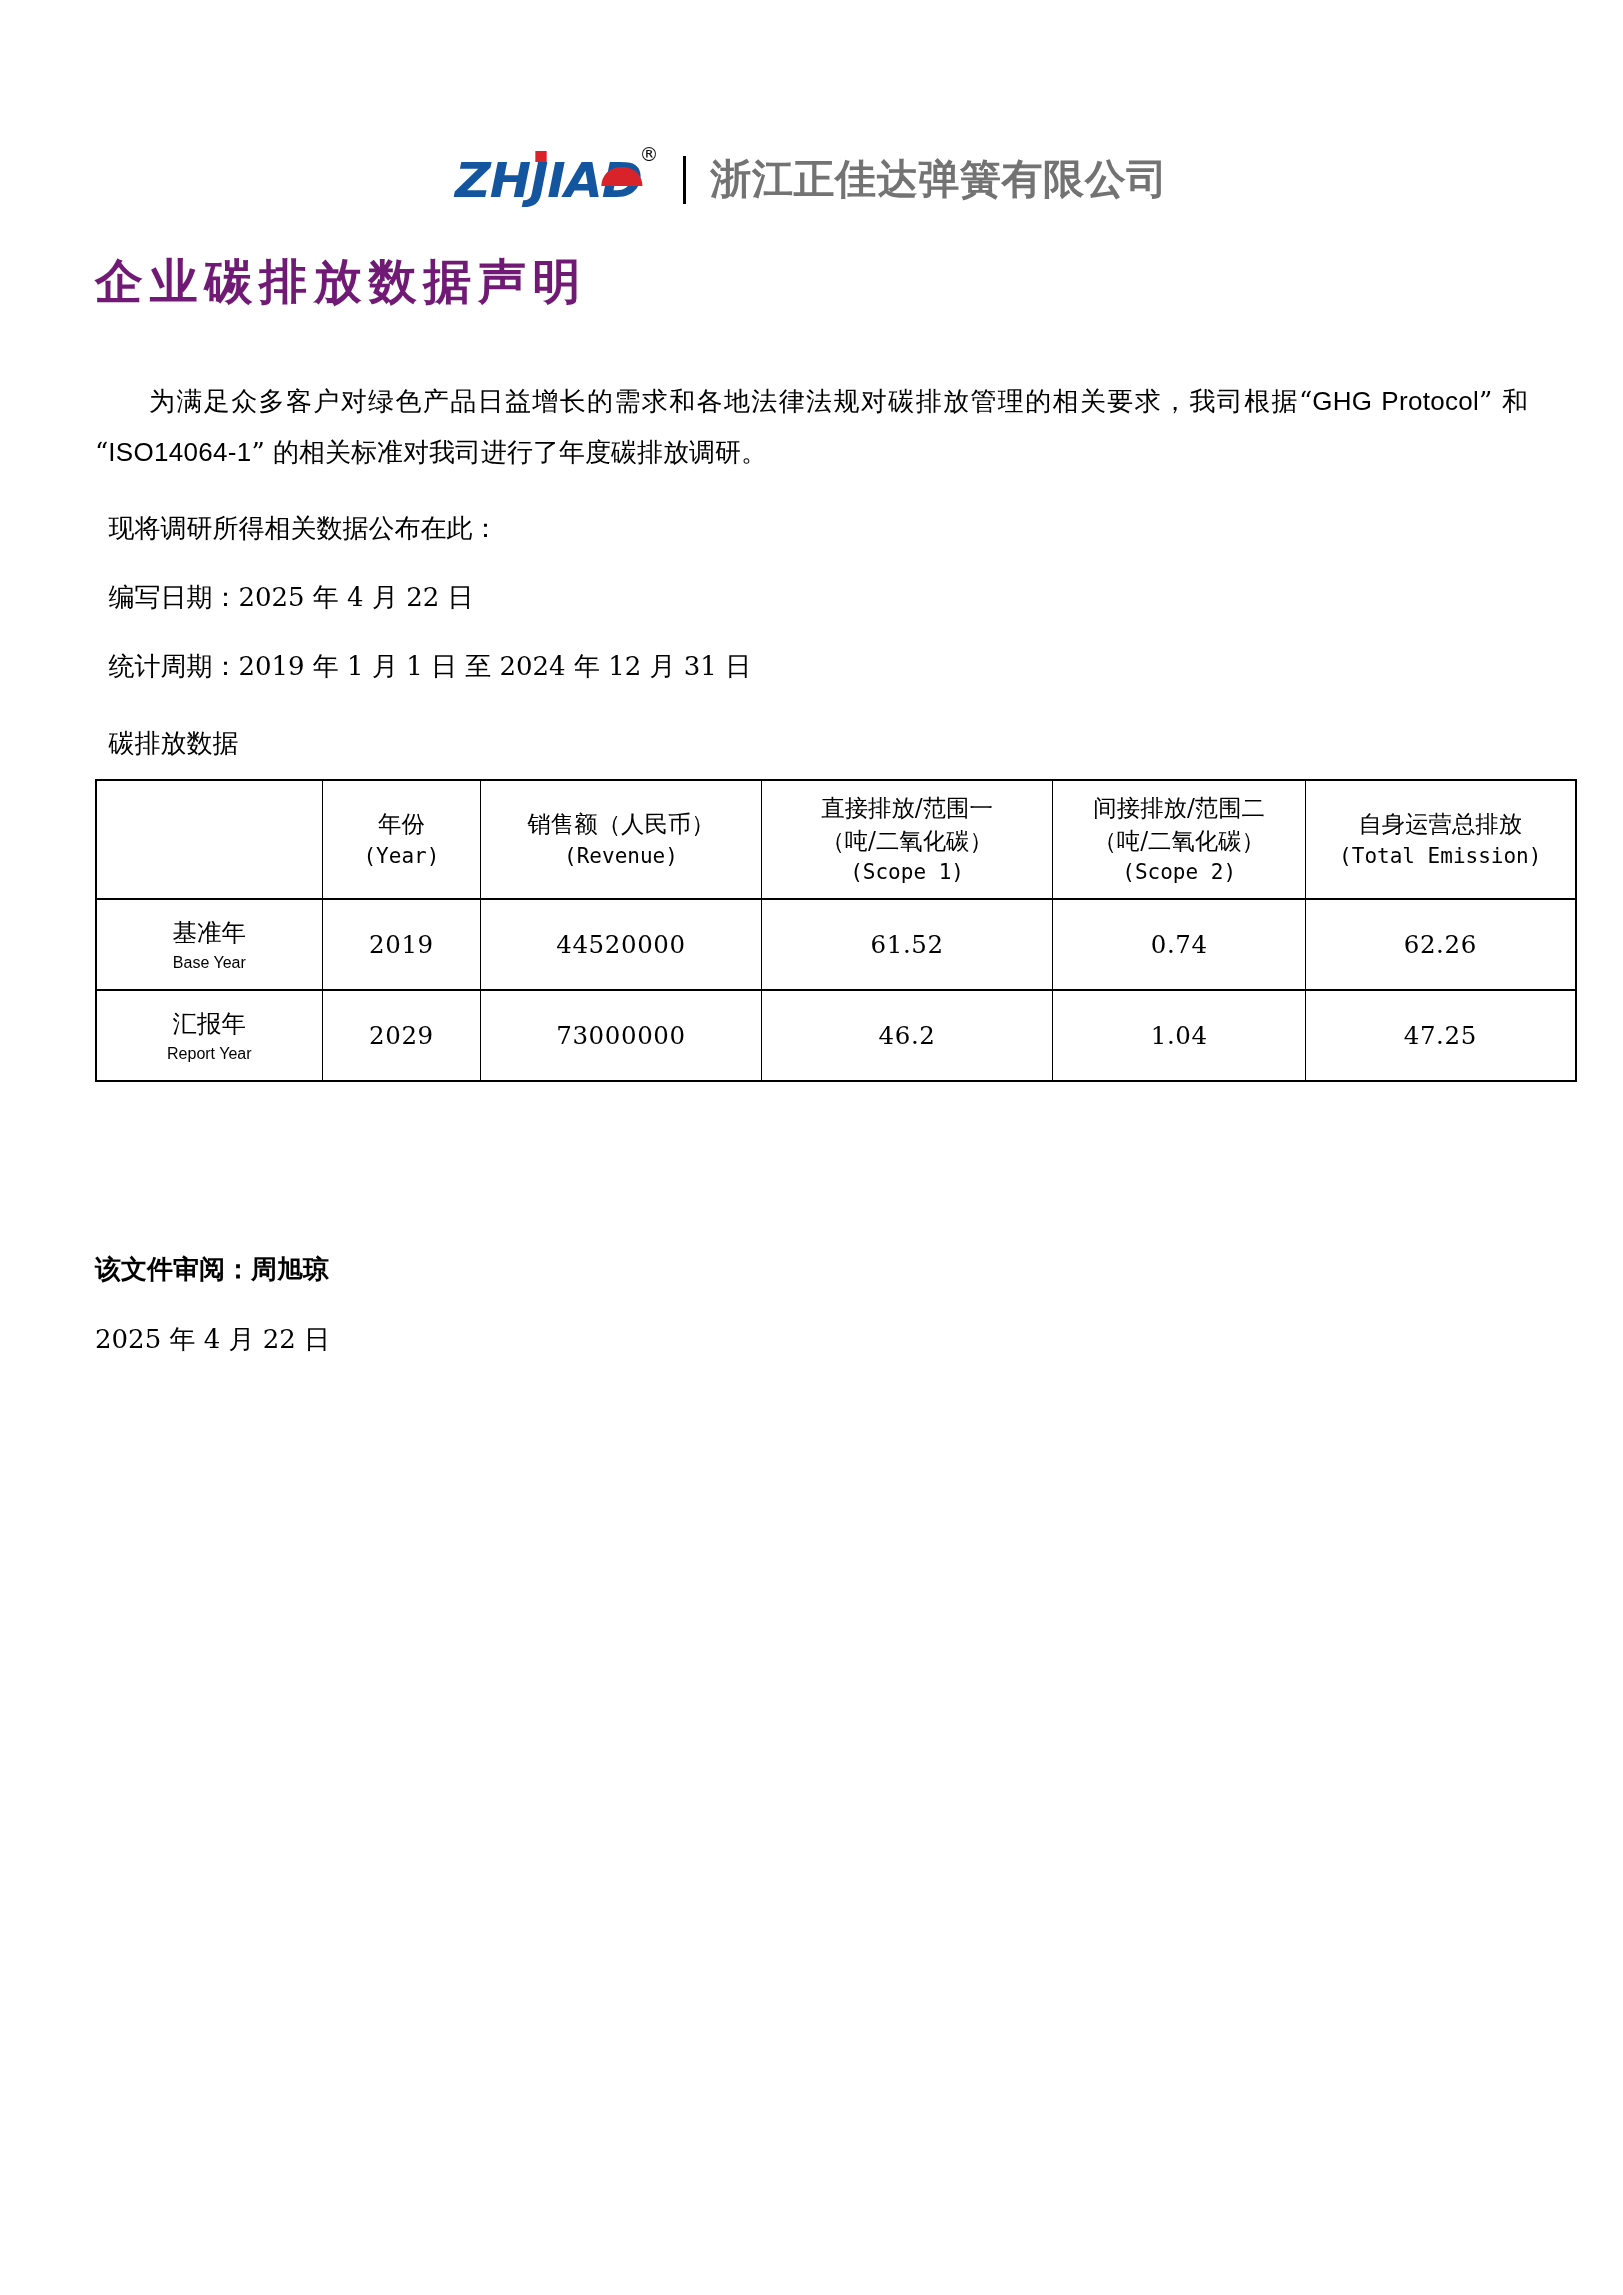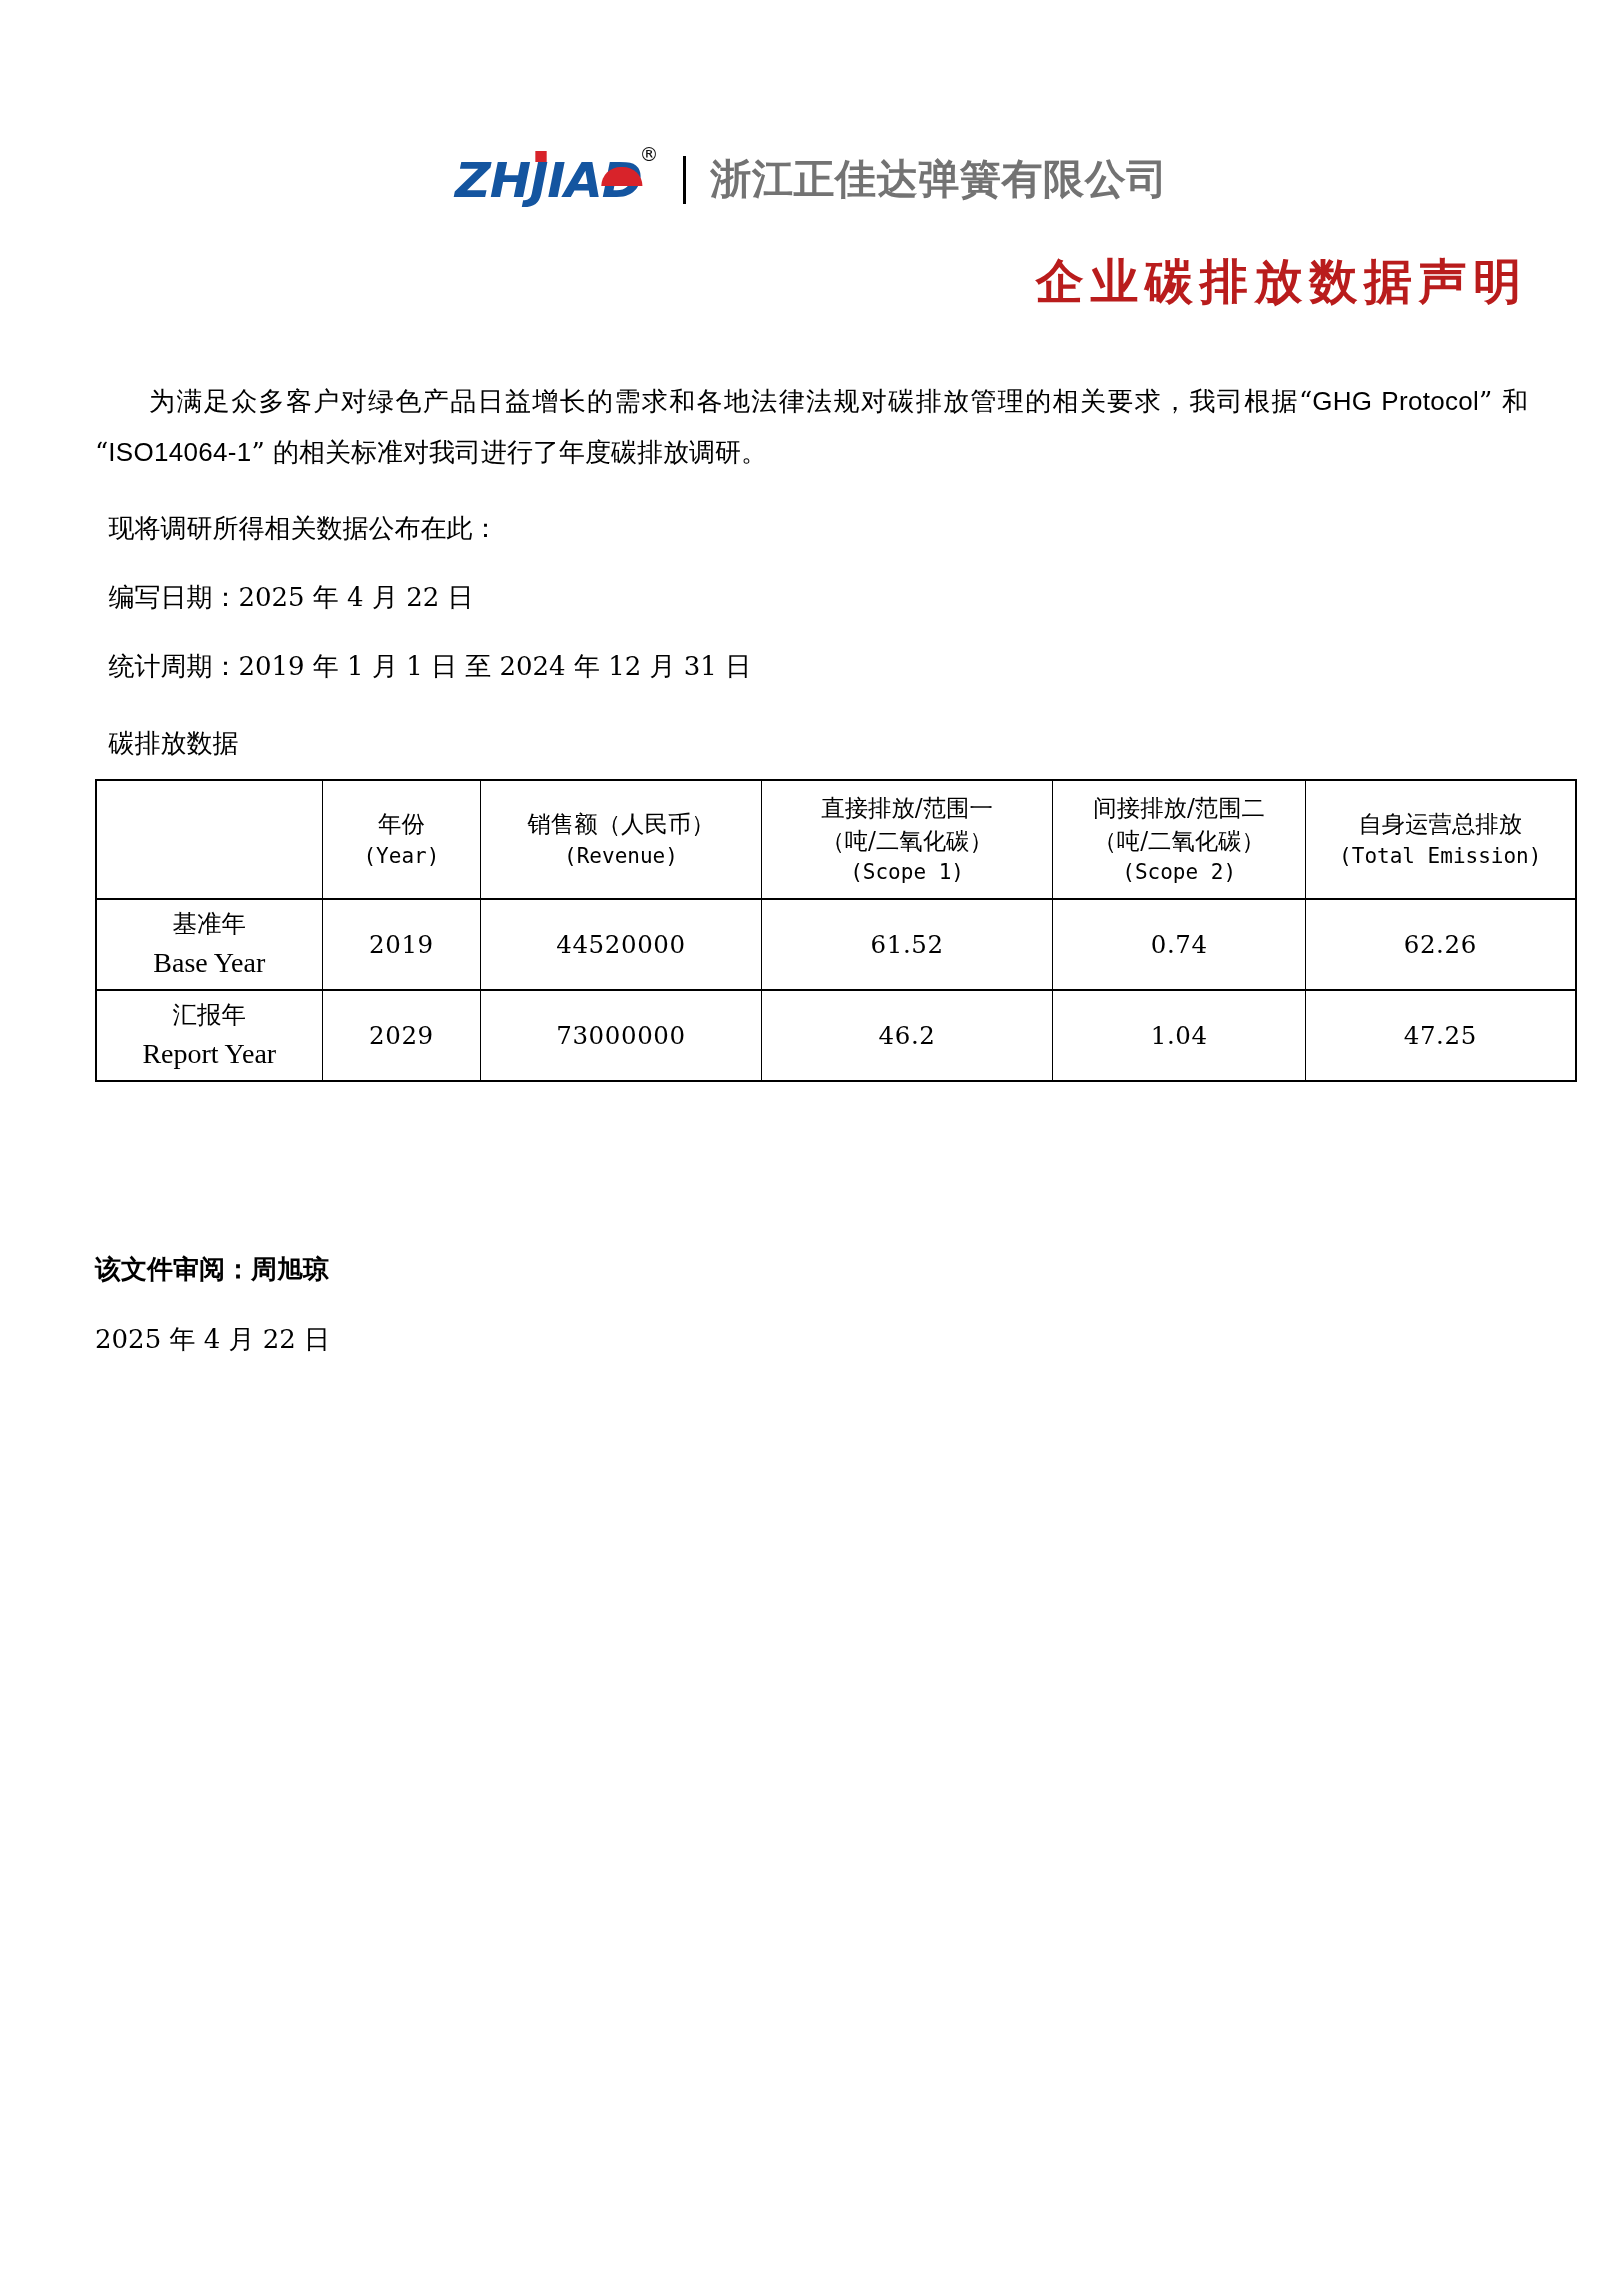--- a/index.html
+++ b/index.html
@@ -98,27 +98,27 @@
     font-size: 41px;
     line-height: 1;
     letter-spacing: 0.6px;
     color: #737373;
     position: relative;
     top: 2.2px;
   }
 
   
   .doc-title {
-    text-align: right;
+    text-align: left;
     font-family: Liberation Serif, serif;
     font-weight: 700;
     font-size: 48px;
     letter-spacing: 6.7px;
     margin-top: 73px;
-    color: #b91c1c;
+    color: #701a75;
   }
 
   
   .body-block {
     margin-top: 62px;
     font-size: 26px;
     line-height: 1.98;
     text-align: justify;
     text-justify: inter-ideograph;
   }
@@ -182,22 +182,22 @@
     font-size: 21px;
     line-height: 1.42;
     display: block;
   }
   .rowlabel-cn {
     font-size: 24.5px;
     line-height: 1.5;
     display: block;
   }
   .rowlabel-en {
-    font-family: Liberation Serif, serif;
-    font-size: 28px;
+    font-family: Liberation Sans, sans-serif;
+    font-size: 16px;
     line-height: 1.5;
     display: block;
     text-align: center;
   }
   .cell-num {
     font-family: "DejaVu Serif", "Liberation Serif", serif;
     font-size: 24.5px;
     letter-spacing: 0.6px;
   }
 

